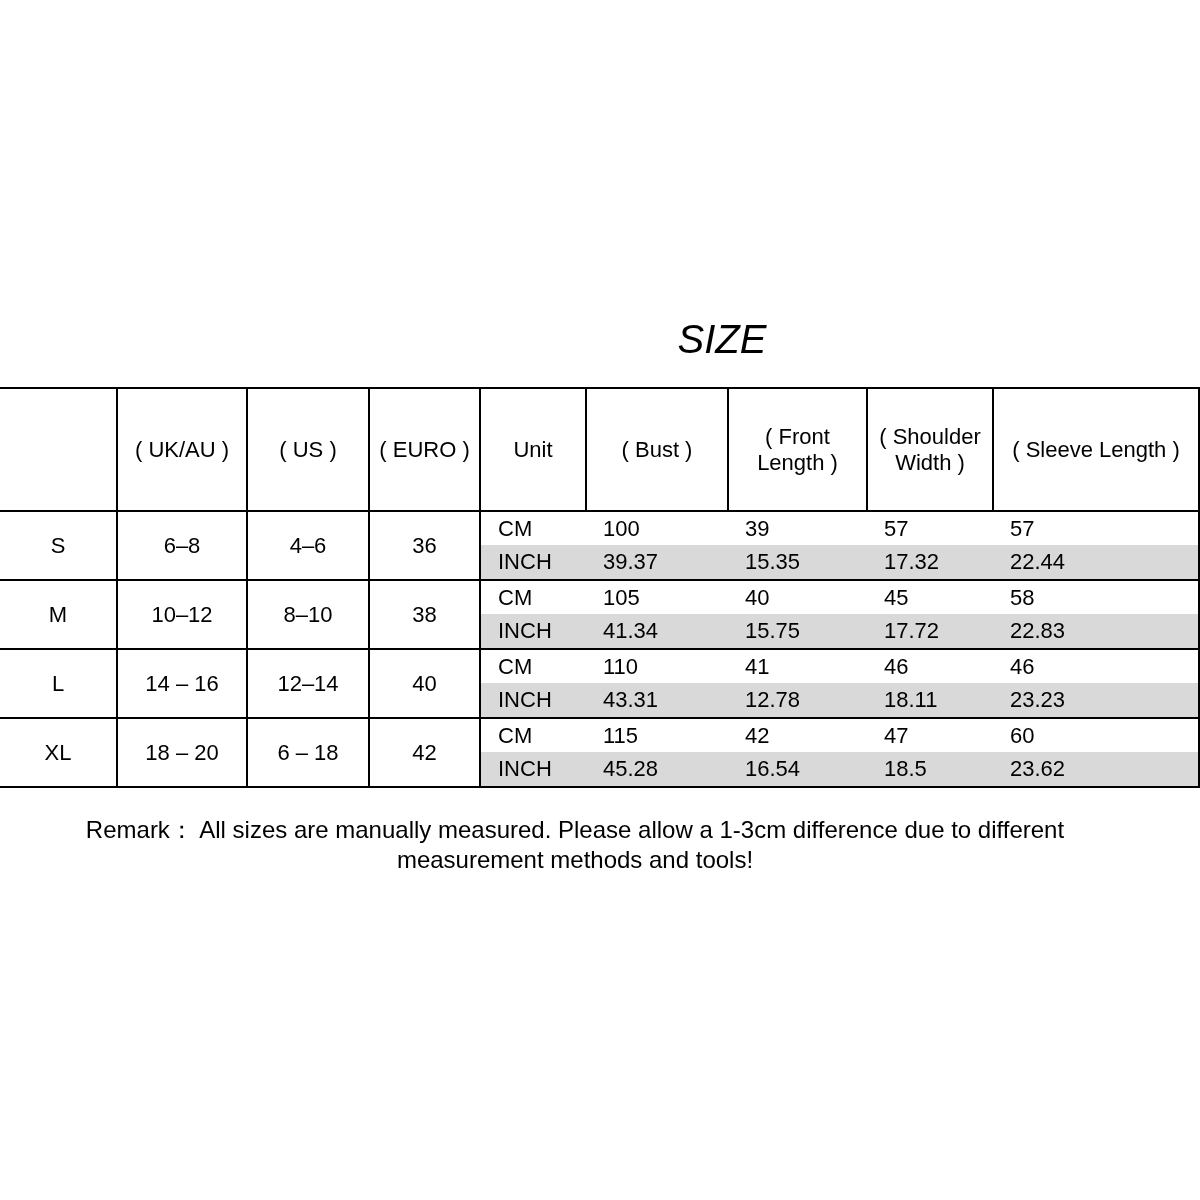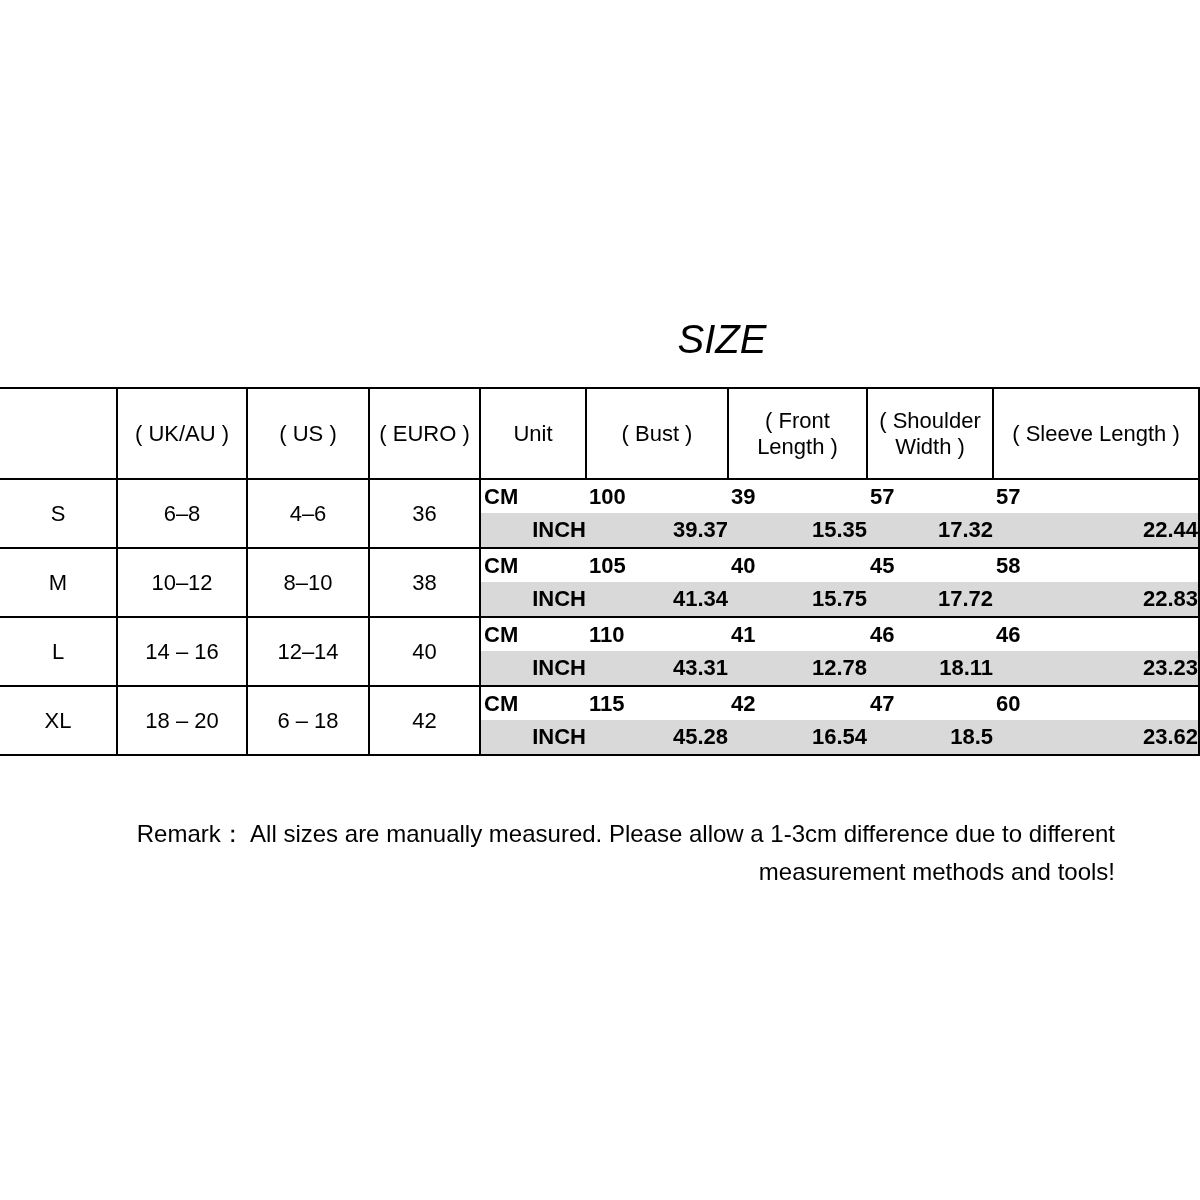--- a/index.html
+++ b/index.html
@@ -36,55 +36,53 @@
     border-collapse: collapse;
     table-layout: fixed;
   }
   .size-table td {
     font-size: 22px;
     line-height: 26px;
     vertical-align: middle;
     padding: 0;
     overflow: hidden;
   }
-  tr.hdr { height: 91px; margin-left: 24px; }
+  tr.hdr { height: 123px; margin-left: 24px; }
   tr.hdr td {
     border: 2px solid var(--border-color);
     text-align: center;
     background: #ffffff;
   }
   td.group-cell {
     border: 2px solid var(--border-color);
     text-align: center;
     background: #ffffff;
   }
   tr.row-cm { height: 34px; }
   tr.row-inch { height: 35px; }
   td.m {
     text-align: left;
-    padding-left: 3px;
+    padding-left: 17px;
     border: 0 solid var(--border-color);
-    font-weight: bold;
   }
   tr.row-cm td.m { border-top: 2px solid var(--border-color); }
   tr.row-inch td.m {
     border-bottom: 2px solid var(--border-color);
     background: var(--stripe-color);
-    text-align: right;
   }
   td.m.first { border-left: 2px solid var(--border-color); }
   td.m.last { border-right: 2px solid var(--border-color); }
   .remark {
     position: absolute;
     top: 815px;
     left: 35px;
     width: 1080px;
-    text-align: right;
+    text-align: center;
     font-size: 24px;
-    line-height: 38px;
+    line-height: 30px;
   }
 </style>
 </head>
 <body style="--stripe-color: #d9d9d9; --border-color: #000000; background: rgb(255, 255, 255); color: rgb(0, 0, 0);">
 
 <div class="page-title">SIZE</div>
 
 <table class="size-table">
   <colgroup>
     <col style="width:118px">

